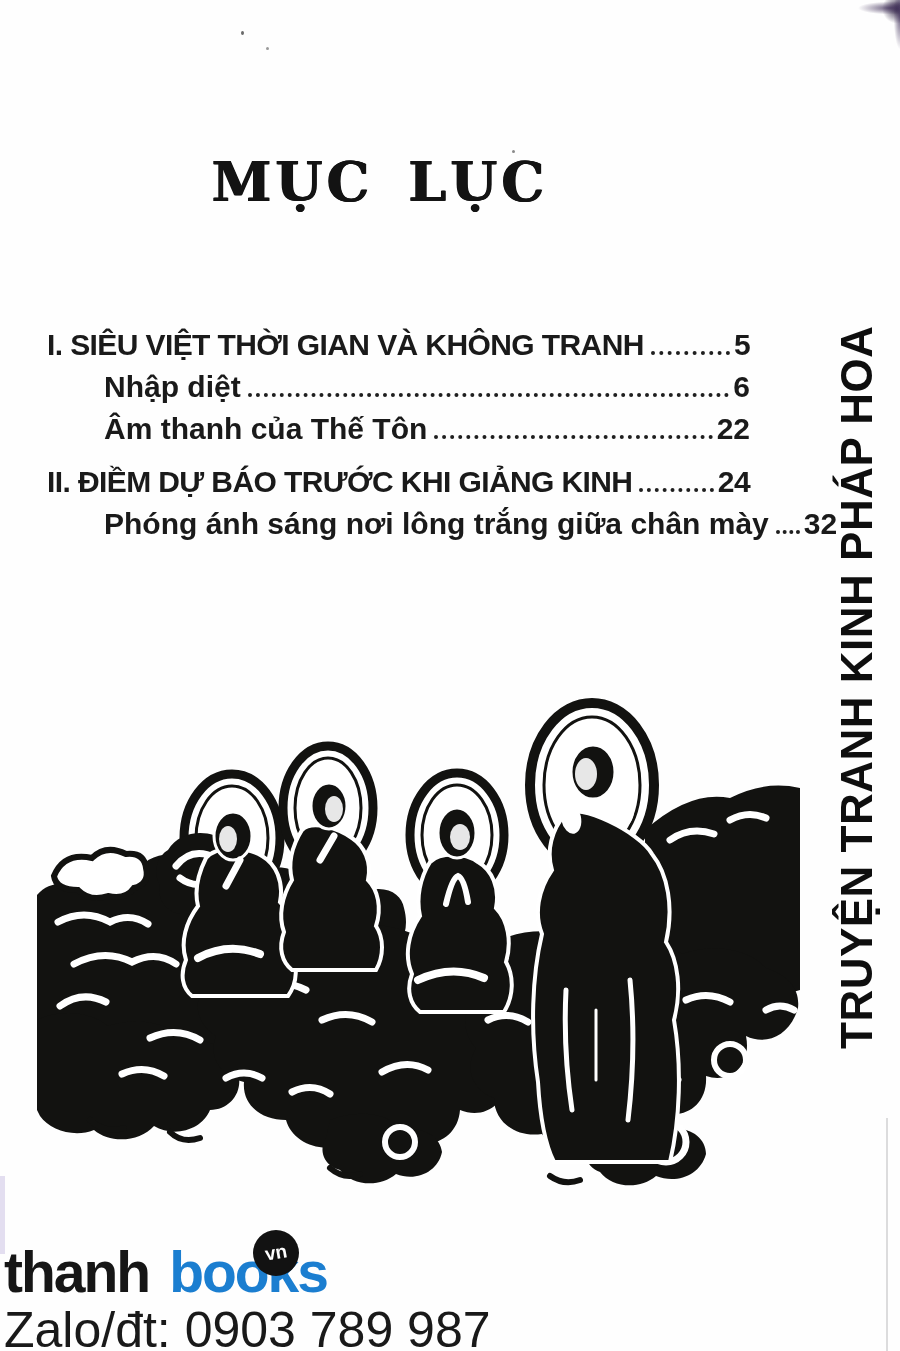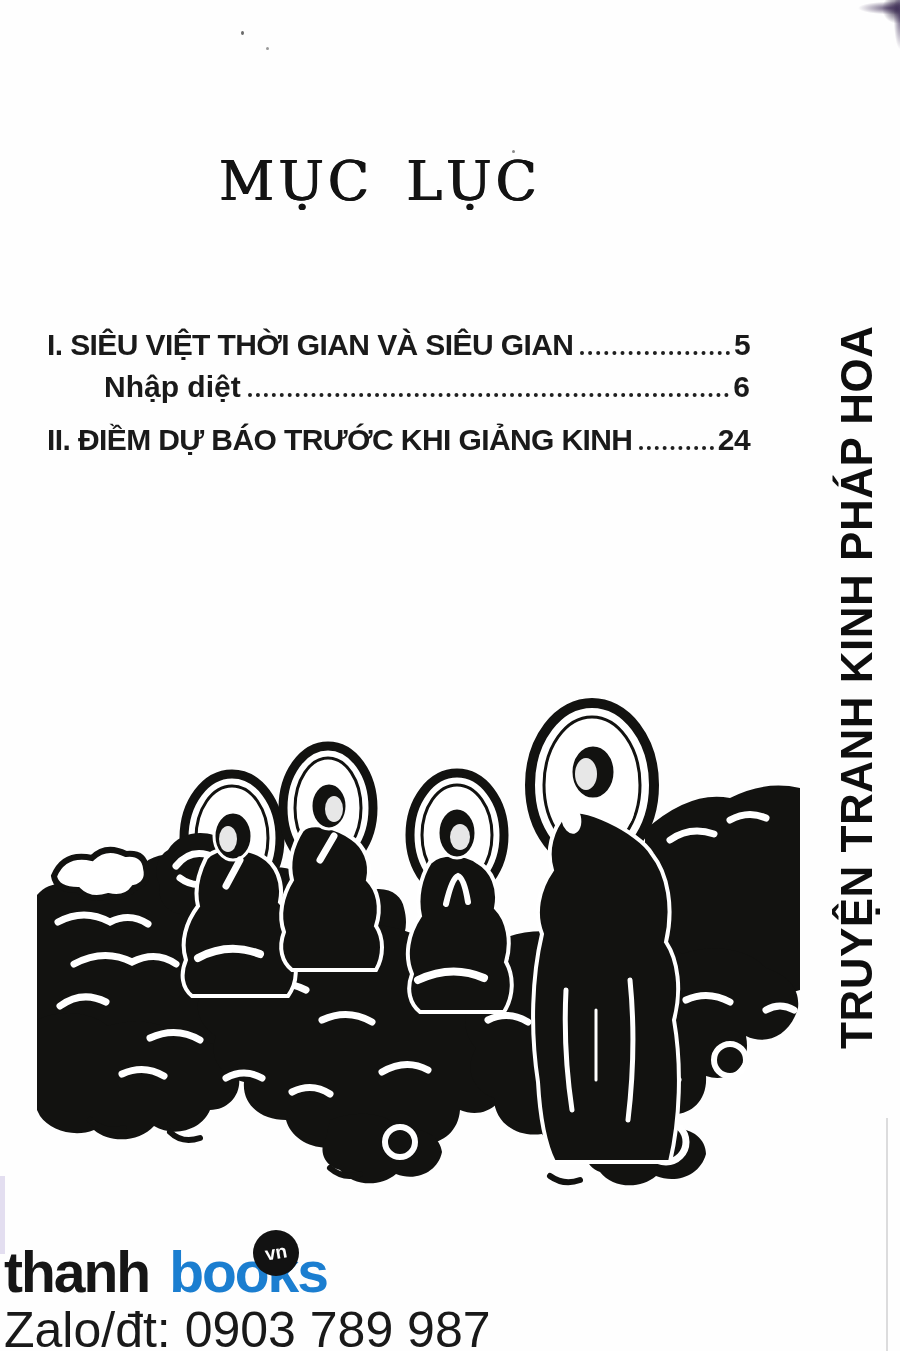--- a/index.html
+++ b/index.html
@@ -4,21 +4,21 @@
 <style>
   html,body{margin:0;padding:0;}
   body{
     width:900px;height:1351px;position:relative;overflow:hidden;
     background:#fefefe;font-family:"Liberation Sans",sans-serif;
   }
   
   .title{
     position:absolute;left:180px;top:150px;width:400px;margin:0;
     text-align:center;color:#131313;
-    font-family:"DejaVu Serif",serif;font-weight:normal;font-size:54px;
+    font-family:"DejaVu Serif",serif;font-weight:bold;font-size:54px;
     letter-spacing:4px;word-spacing:12px;
     text-shadow:0.6px 0 #131313,-0.6px 0 #131313;
   }
   
   .toc{position:absolute;left:47px;top:326px;width:703px;}
   .toc-row{
     display:flex;align-items:baseline;color:#1a1a1a;
     font-size:30px;line-height:38px;margin-bottom:4px;
   }
   .toc-row.section{font-weight:bold;letter-spacing:-0.6px;}
@@ -78,33 +78,43 @@
 </style>
 </head>
 <body>
 
 <div class="page">
 
   <h1 class="title">MỤC LỤC</h1>
 
   <div class="toc" id="toc">
       <div class="toc-row section">
-      <span class="toc-label">I. SIÊU VIỆT THỜI GIAN VÀ SIÊU GIAN</span>
+      <span class="toc-label">I. SIÊU VIỆT THỜI GIAN VÀ KHÔNG TRANH</span>
       <span class="leader"></span>
       <span class="pagenum">5</span>
     </div>
       <div class="toc-row item">
       <span class="toc-label">Nhập diệt</span>
       <span class="leader"></span>
       <span class="pagenum">6</span>
     </div>
+      <div class="toc-row item">
+      <span class="toc-label">Âm thanh của Thế Tôn</span>
+      <span class="leader"></span>
+      <span class="pagenum">22</span>
+    </div>
       <div class="toc-row section">
       <span class="toc-label">II. ĐIỀM DỰ BÁO TRƯỚC KHI GIẢNG KINH</span>
       <span class="leader"></span>
       <span class="pagenum">24</span>
+    </div>
+      <div class="toc-row item">
+      <span class="toc-label">Phóng ánh sáng nơi lông trắng giữa chân mày</span>
+      <span class="leader"></span>
+      <span class="pagenum">32</span>
     </div>
     </div>
 
   <svg class="illus" viewBox="0 0 770 510" role="img" aria-label="Black-and-white ink drawing of four haloed Buddhas and Bodhisattvas seated on swirling clouds">
     <g fill="none" stroke="none">
 
       <g>
         <ellipse cx="202" cy="148" rx="48" ry="64" fill="#ffffff" stroke="#121210" stroke-width="9"></ellipse>
         <ellipse cx="202" cy="148" rx="36" ry="52" fill="none" stroke="#121210" stroke-width="3"></ellipse>
         <ellipse cx="298" cy="118" rx="45" ry="62" fill="#ffffff" stroke="#121210" stroke-width="9"></ellipse>

